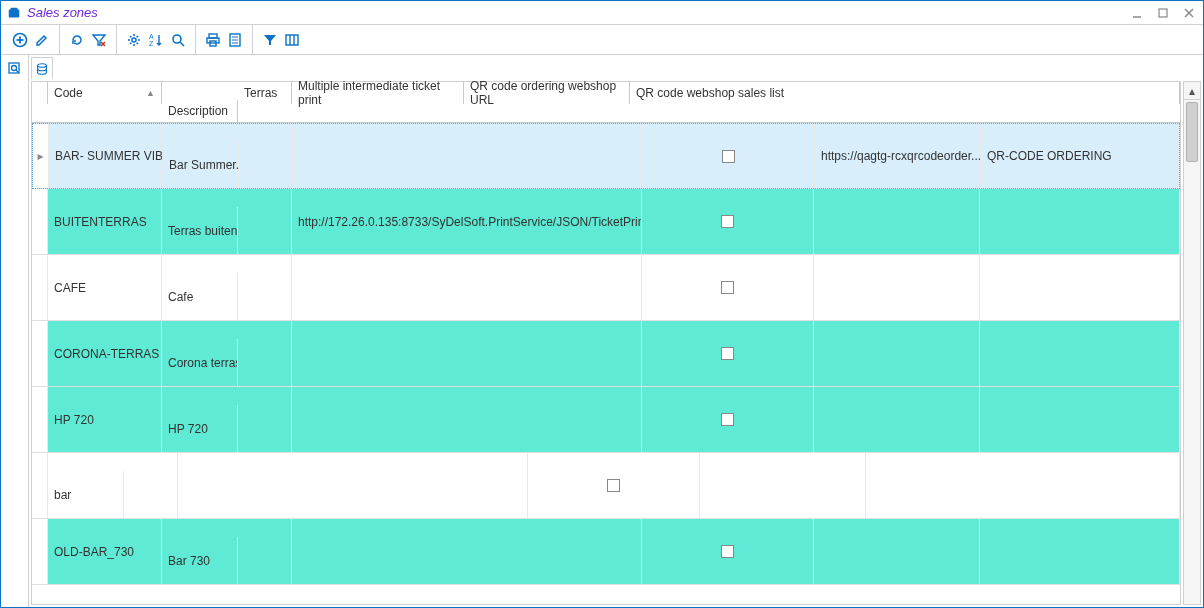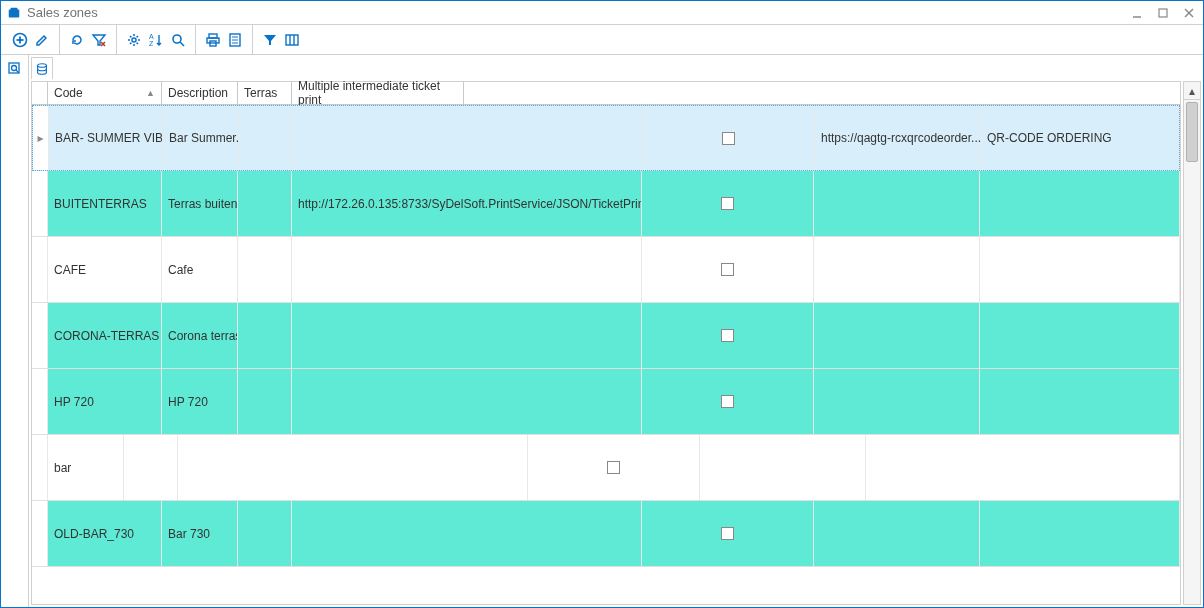--- a/index.html
+++ b/index.html
@@ -1,39 +1,39 @@
 <!DOCTYPE html>
 <html><head>
 <meta charset="utf-8">
 <style>
   * { box-sizing: border-box; }
   html, body { margin: 0; padding: 0; font-family: "Segoe UI", Tahoma, sans-serif; font-size: 12px; color: #333; background: #fff; }
   .window { width: 1204px; height: 608px; border: 1px solid #0a72c7; display: flex; flex-direction: column; position: relative; }
   .titlebar { height: 24px; display: flex; align-items: center; padding: 0 6px; border-bottom: 1px solid #d0d0d0; }
   .titlebar .app-icon { width: 14px; height: 14px; margin-right: 6px; display:inline-flex; align-items:center; justify-content:center; }
-  .titlebar .title { color: #737373; font-size: 13px; flex: 1; }
+  .titlebar .title { color: #6d28d9; font-size: 13px; flex: 1; font-style: italic; }
   .win-controls { display: flex; gap: 10px; color: #888; }
   .win-controls span { cursor: pointer; display:inline-flex; align-items:center; justify-content:center; width:16px; height:16px; }
   .toolbar { height: 30px; border-bottom: 1px solid #d0d0d0; display: flex; align-items: center; padding: 0 4px; }
   .tb-group { display: flex; align-items: center; border-left: 1px solid #d0d0d0; padding: 0 6px; height: 100%; }
   .tb-group:first-child { border-left: none; padding-left: 4px; }
   .tb-btn { width: 22px; height: 22px; display: inline-flex; align-items: center; justify-content: center; color: #0a72c7; cursor: pointer; border-radius: 2px; }
   .tb-btn svg { width: 16px; height: 16px; }
   .body-area { flex: 1; display: flex; min-height: 0; }
   .left-rail { width: 28px; border-right: 1px solid #d0d0d0; display: flex; flex-direction: column; align-items: center; padding-top: 4px; gap: 6px; }
   .left-rail .rail-btn { width: 20px; height: 20px; display:inline-flex; align-items:center; justify-content:center; color:#0a72c7; cursor:pointer; }
   .grid-wrap { flex: 1; display: flex; position: relative; min-width: 0; }
   .grid { flex: 1; border: 1px solid #d0d0d0; margin: 2px 2px 2px 2px; display: flex; flex-direction: column; min-width: 0; }
   .thead { display: flex; border-bottom: 1px solid #c8c8c8; background: #fff; }
   .th { border-right: 1px solid #c8c8c8; padding: 3px 6px; font-size: 12px; color: #333; display: flex; align-items: center; height: 22px; }
   .th.sorted { justify-content: space-between; }
   .th .sort-ind { color:#888; font-size:9px; margin-left:4px; }
   .col-handle { width: 16px; flex: 0 0 16px; }
   .col-code { width: 114px; flex: 0 0 114px; }
-  .col-desc { width: 76px; flex: 0 0 76px; }
+  .col-desc { width: 76px; flex: 0 0 76px; margin-top: 18px; }
   .col-diag { width: 54px; flex: 0 0 54px; }
   .col-uri { width: 350px; flex: 0 0 350px; }
   .col-multi { width: 172px; flex: 0 0 172px; justify-content:center; text-align:left; }
   .col-url { width: 166px; flex: 0 0 166px; }
   .col-list { flex: 1; }
   .tbody { flex: 1; overflow: hidden; }
   .row { display: flex; height: 66px; border-bottom: 1px solid #e0e0e0; }
   .row.alt { background: #5eead4; }
   .row.sel { background: #d9eefb; border: 1px dotted #5aa7db; }
   .cell { border-right: 1px solid #e8e8e8; padding: 0 6px; display: flex; align-items: center; font-size: 12px; color: #333; overflow: hidden; white-space: nowrap; text-overflow: ellipsis; }
@@ -192,20 +192,22 @@
         <div class="grid">
           <div class="thead">
             <div class="th col-handle"></div>
             <div class="th col-code sorted">
                 <span>Code</span>
                 <span class="sort-ind">▲</span>
               </div>
             <div class="th col-desc">Description</div>
             <div class="th col-diag">Terras</div>
             <div class="th col-multi">Multiple intermediate ticket print</div>
+            <div class="th col-url">QR code ordering webshop URL</div>
+            <div class="th col-list">QR code webshop sales list</div>
           </div>
           <div class="tbody" id="tbody">
               <div class="row sel">
                 <div class="cell col-handle">▸</div>
                 <div class="cell col-code">BAR- SUMMER VIBES</div>
                 <div class="cell col-desc">Bar Summer...</div>
                 <div class="cell col-diag"></div>
                 <div class="cell col-uri"></div>
                 <div class="cell col-multi">
                   <span class="chk"></span>

